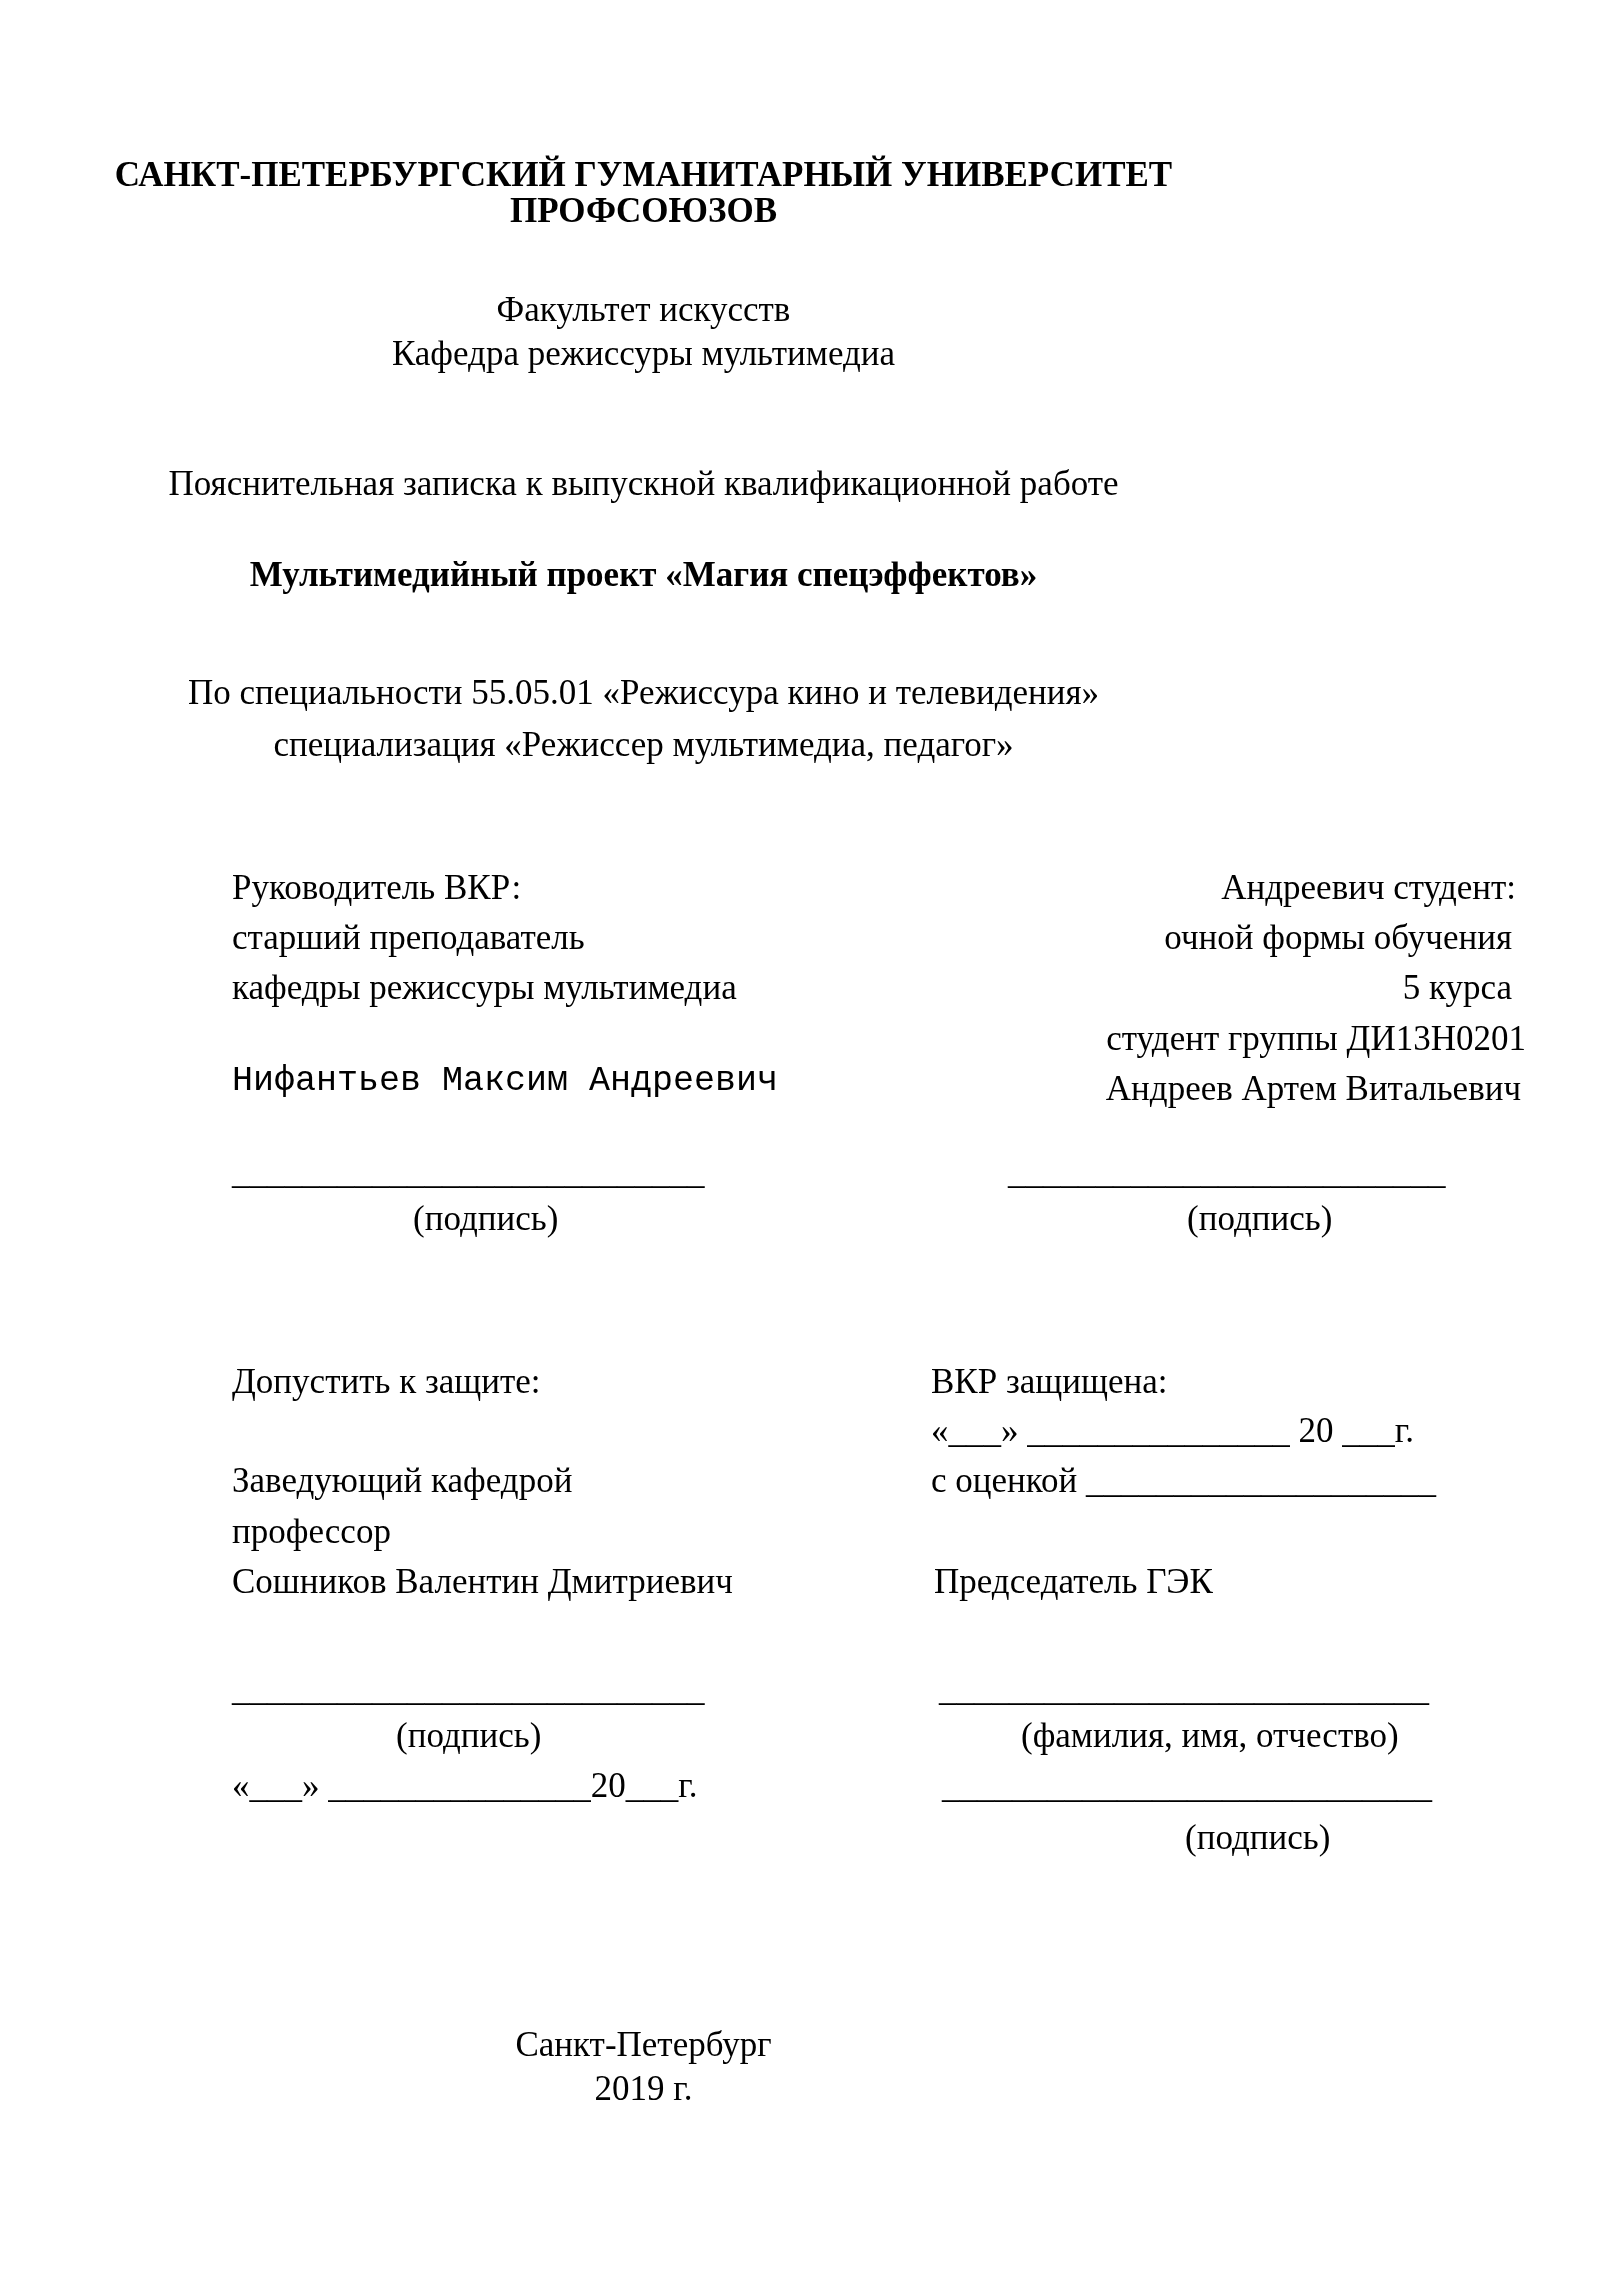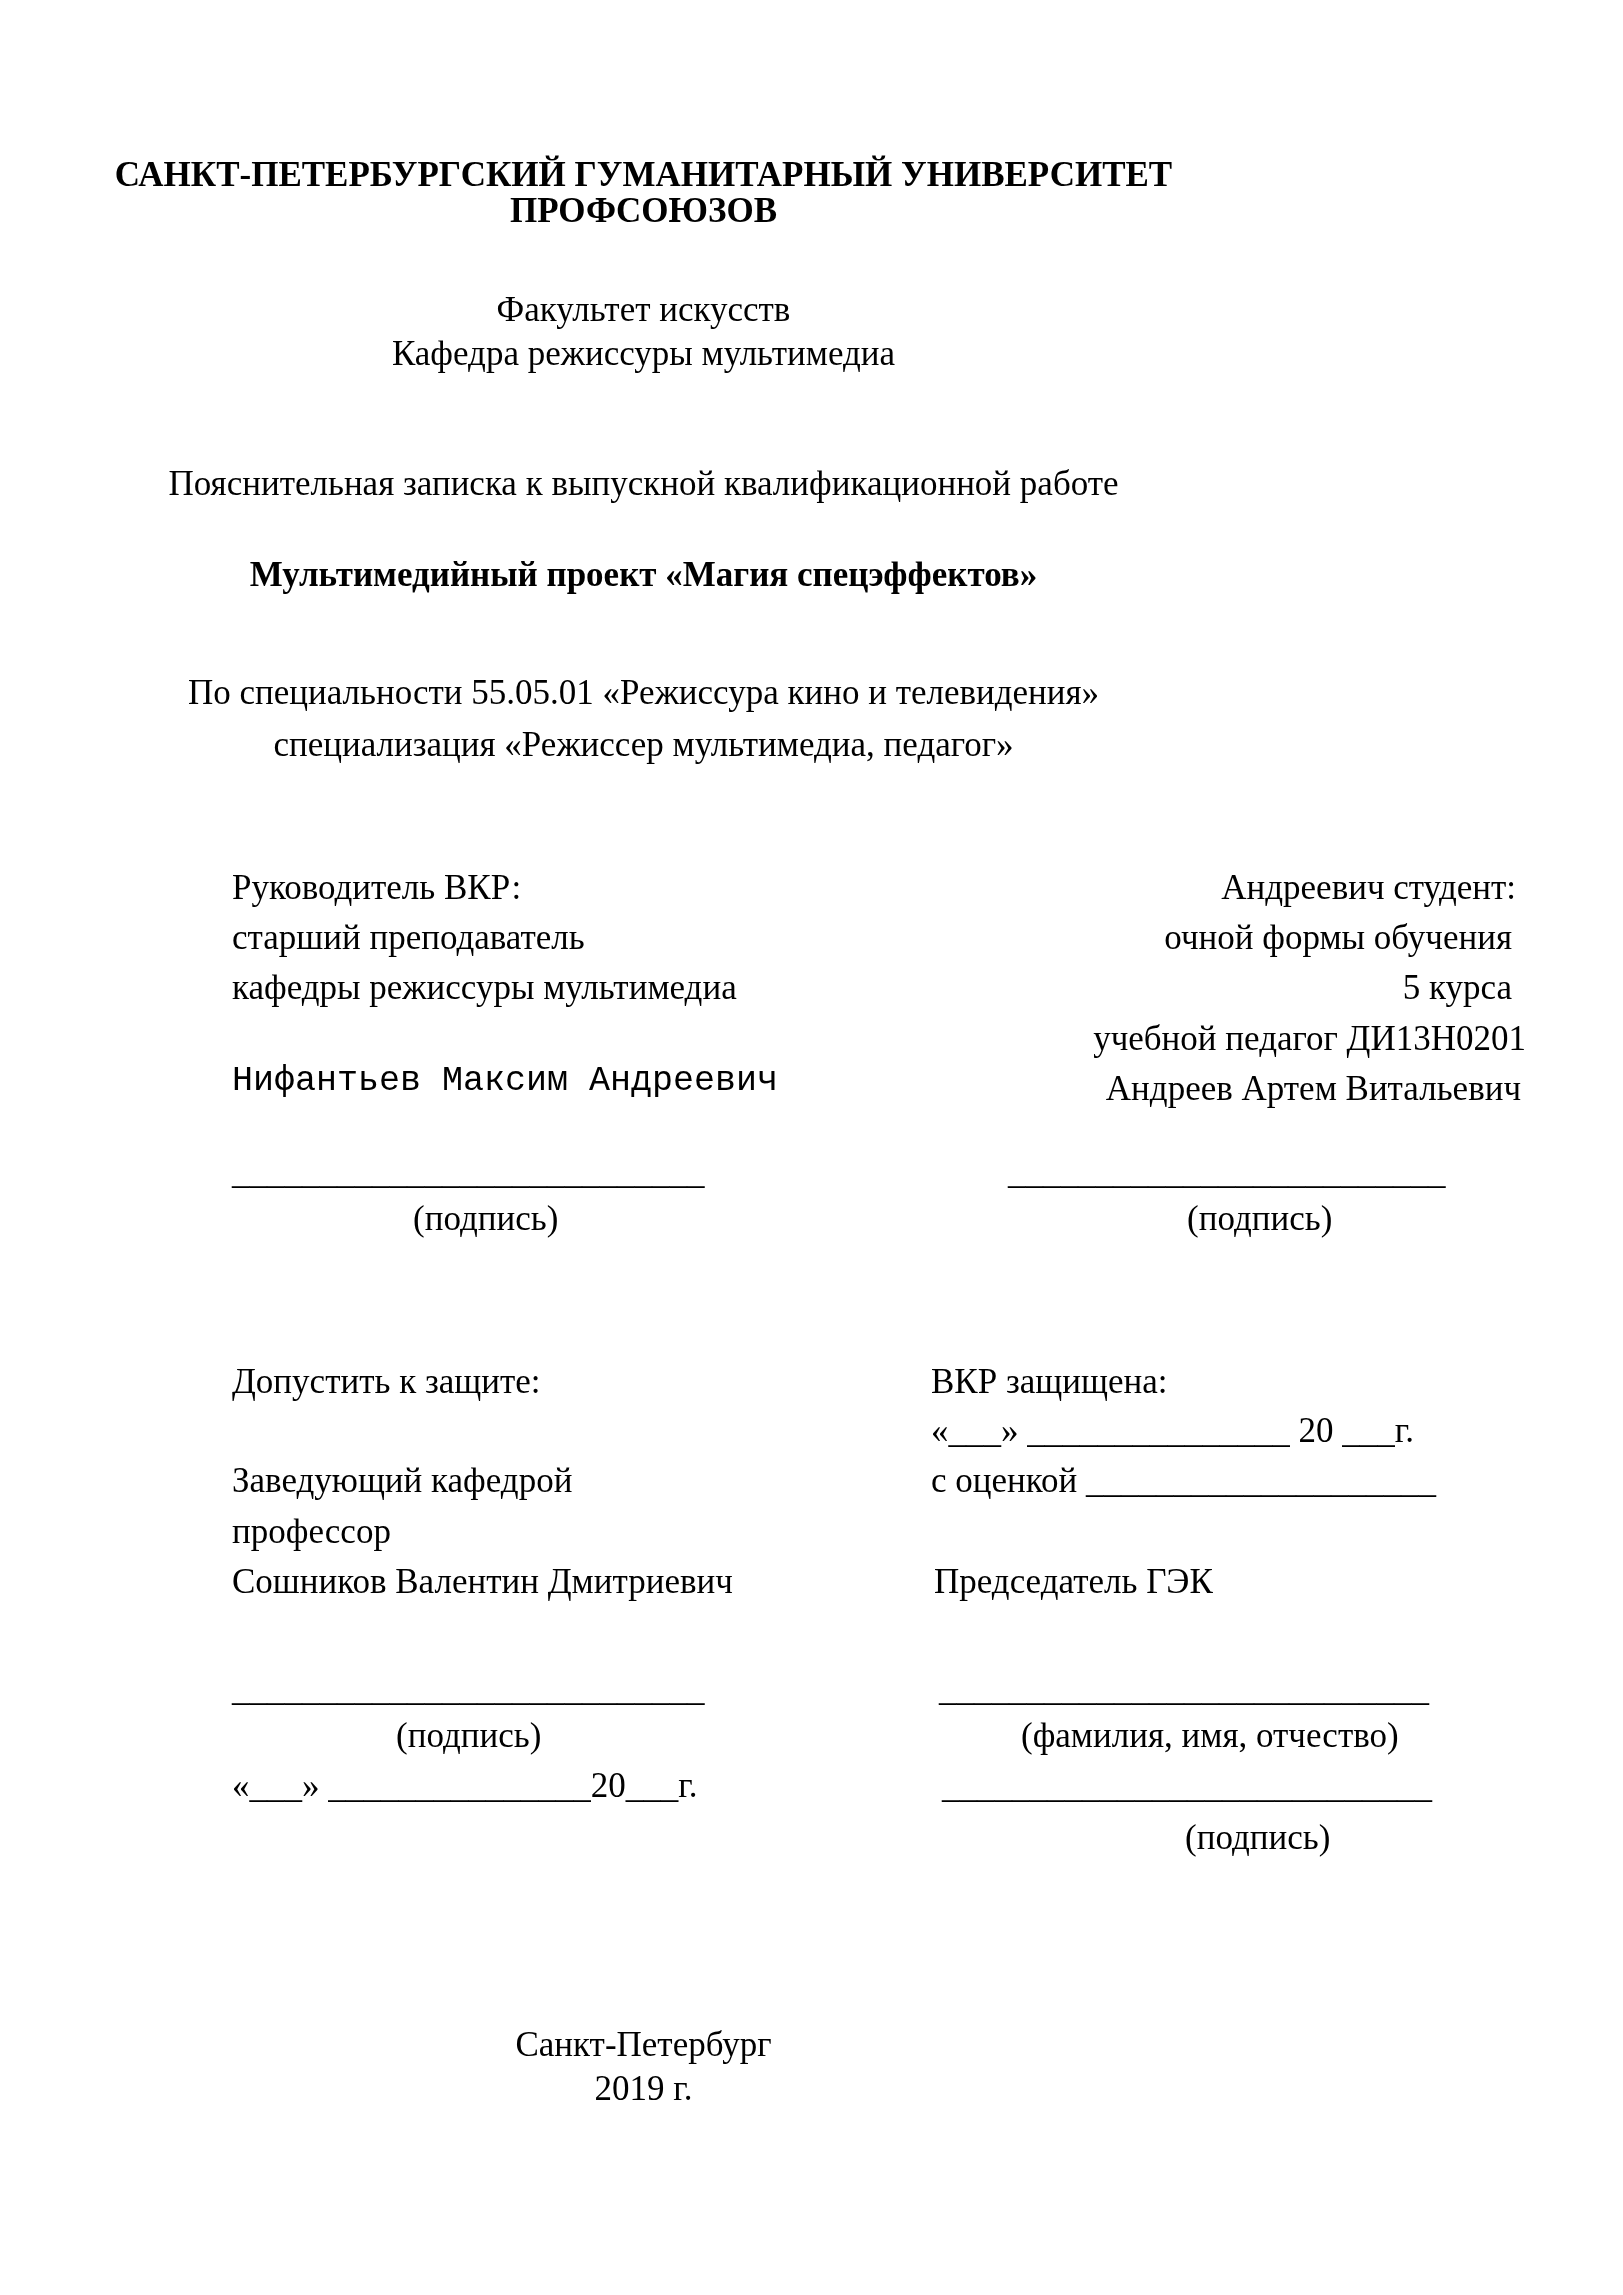--- a/index.html
+++ b/index.html
@@ -34,21 +34,21 @@
     <div class="t" style="left:232px; top:970px;">кафедры режиссуры мультимедиа</div>
     <div class="t" style="left:232px; top:1064px;font-family:Liberation Mono, monospace;">Нифантьев Максим Андреевич</div>
     <div class="t" style="left:232px; top:1154px;">___________________________</div>
     <div class="t" style="left:413px; top:1201px;">(подпись)</div>
   </div>
 
   <div>
     <div class="t r" style="right:107px; top:870px;">Андреевич студент:</div>
     <div class="t r" style="right:111px; top:920px;">очной формы обучения</div>
     <div class="t r" style="right:111px; top:970px;">5 курса</div>
-    <div class="t r" style="right:97px; top:1021px;">учебной педагог ДИ13Н0201</div>
+    <div class="t r" style="right:97px; top:1021px;">студент группы ДИ13Н0201</div>
     <div class="t r" style="right:102px; top:1071px;">Андреев Артем Витальевич</div>
     <div class="t" style="left:1008px; top:1154px;">_________________________</div>
     <div class="t" style="left:1187px; top:1201px;">(подпись)</div>
   </div>
 
   <div>
     <div class="t" style="left:232px; top:1364px;">Допустить к защите:</div>
     <div class="t" style="left:232px; top:1463px;">Заведующий кафедрой</div>
     <div class="t" style="left:232px; top:1514px;">профессор</div>
     <div class="t" style="left:232px; top:1564px;">Сошников Валентин Дмитриевич</div>

